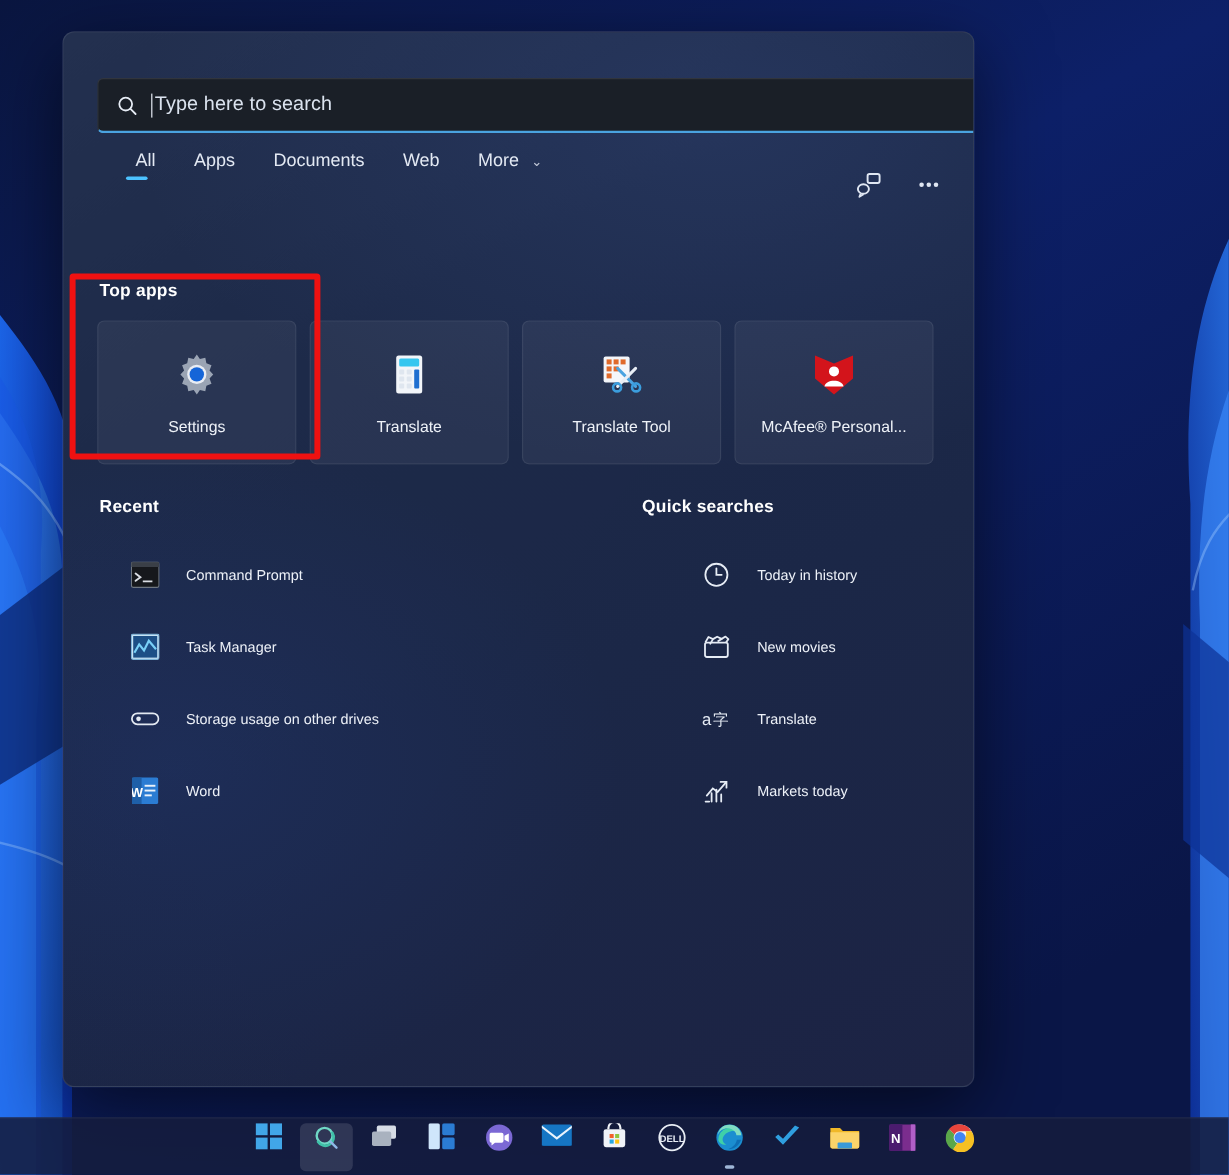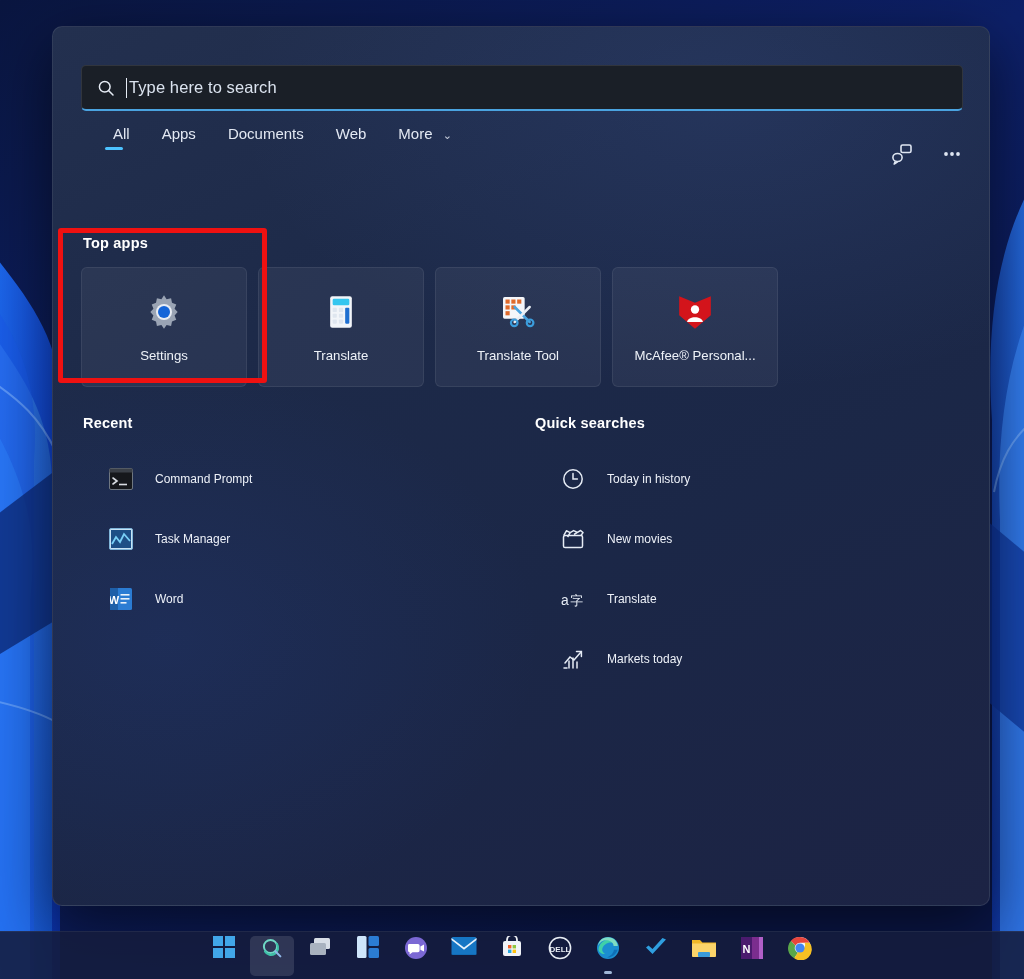--- a/index.html
+++ b/index.html
@@ -13,21 +13,21 @@
     background: #0b1d52;
   }
 
   
   #wallpaper { position: absolute; inset: 0; z-index: 0; }
 
   
   #search-panel {
     position: absolute;
     left: 52px; top: 26px;
-    width: 938px; height: 880px;
+    width: 760px; height: 880px;
     background: linear-gradient(155deg, #23304f 0%, #1d2a49 30%, #1b2747 60%, #1c2344 100%);
     border: 1px solid rgba(255,255,255,0.09);
     border-radius: 10px;
     box-shadow: 0 18px 60px rgba(0,0,0,0.55);
     overflow: hidden;
     z-index: 2;
   }
   #panel-sheen {
     position: absolute; inset: 0;
     background:
@@ -107,21 +107,21 @@
   }
   .tile .ticon { width: 40px; height: 40px; margin-bottom: 16px; }
   .tile .tlabel {
     color: #eef2f8; font-size: 13.2px; text-align: center;
     max-width: 152px; white-space: nowrap; overflow: hidden;
   }
 
   
   .list { position: absolute; }
   #recent-list { left: 28px; top: 422px; width: 420px; }
-  #quick-list  { left: 480px; top: 422px; width: 420px; }
+  #quick-list  { left: 504px; top: 422px; width: 420px; }
   .list-item {
     display: flex; align-items: center;
     height: 60px; padding-left: 28px;
     cursor: pointer;
   }
   .list-item .licon {
     width: 24px; height: 24px; flex: 0 0 24px;
     margin-right: 22px;
     display: flex; align-items: center; justify-content: center;
   }
@@ -334,20 +334,29 @@
       <span class="licon">
         <svg width="24" height="22" viewBox="0 0 24 22">
           <rect x="0.5" y="0.5" width="23" height="21" rx="1.5" fill="#c7e3f5" stroke="#7fb4d8"></rect>
           <rect x="2" y="2" width="20" height="18" fill="#1d4f86"></rect>
           <path d="M3 16 L7 9 L11 14 L15 6 L21 13" stroke="#79d0f7" stroke-width="1.8" fill="none"></path>
         </svg>
       </span>
       <span class="llabel">Task Manager</span>
     </div>
 
+    <div class="list-item">
+      <span class="licon">
+        <svg width="26" height="14" viewBox="0 0 26 14" fill="none" stroke="#e3e9f2" stroke-width="1.6">
+          <rect x="1" y="2" width="24" height="10" rx="5"></rect>
+          <circle cx="7" cy="7" r="2.1" fill="#e3e9f2" stroke="none"></circle>
+        </svg>
+      </span>
+      <span class="llabel">Storage usage on other drives</span>
+    </div>
 
     <div class="list-item">
       <span class="licon">
         <svg width="22" height="24" viewBox="0 0 22 24">
           <rect x="0" y="1" width="22" height="22" rx="1.5" fill="#2b7cd3"></rect>
           <rect x="0" y="1" width="8" height="22" fill="#1e5fa8"></rect>
           <text x="4" y="17" font-family="Liberation Sans, sans-serif" font-size="11" font-weight="bold" fill="#ffffff" text-anchor="middle">W</text>
           <g fill="#ffffff" opacity="0.9">
             <rect x="10.5" y="7" width="9" height="1.6"></rect>
               <rect x="10.5" y="11" width="9" height="1.6"></rect>

